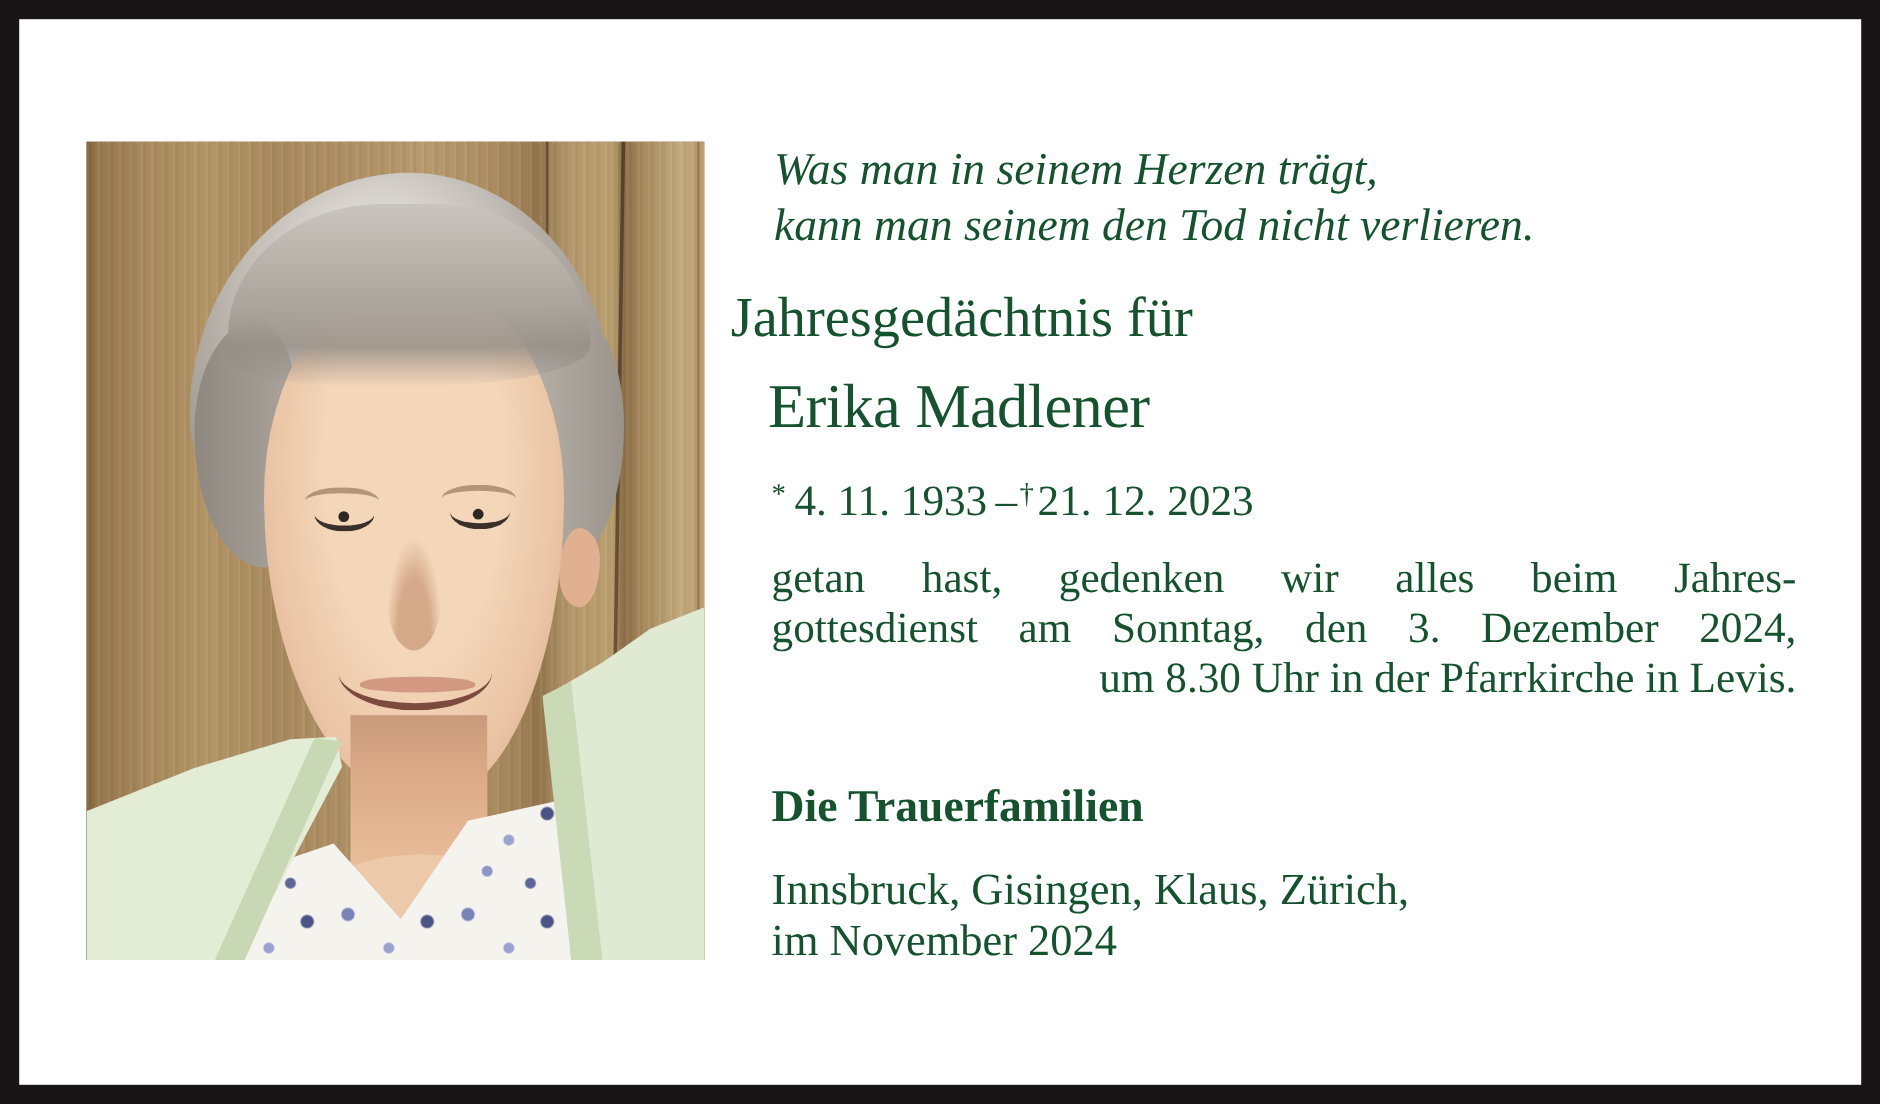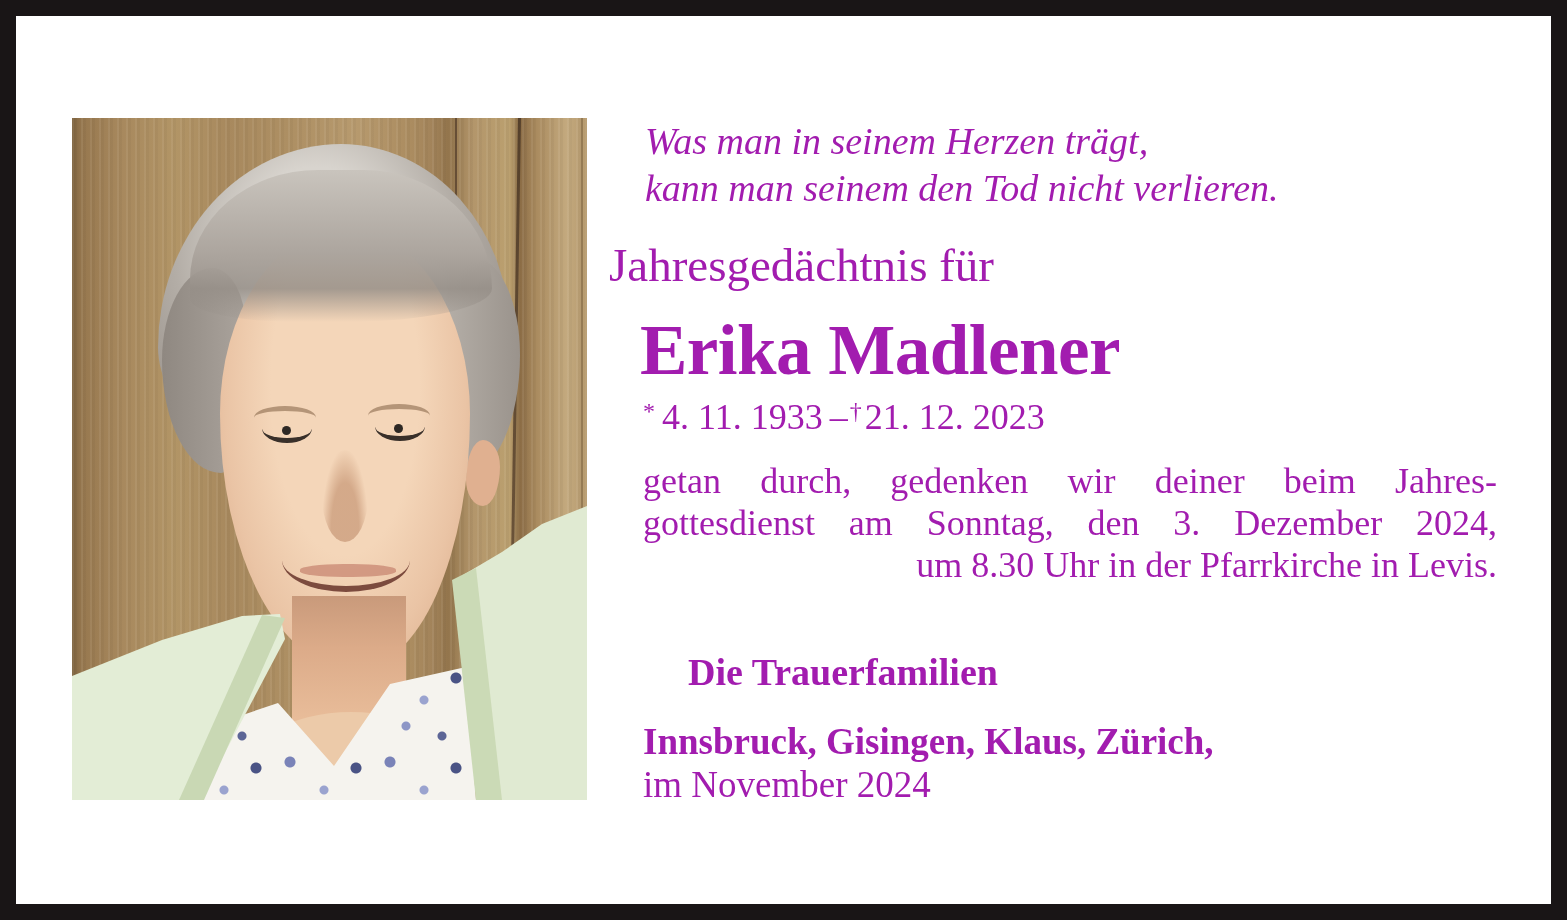--- a/index.html
+++ b/index.html
@@ -1,21 +1,21 @@
 <!DOCTYPE html>
 <html><head>
 <meta charset="utf-8">
 <style>
   html,body{margin:0;padding:0;background:#ffffff;}
   .stage{
     position:relative;
     width:1567px;height:920px;
     background:#ffffff;
     font-family:"Liberation Serif", serif;
-    color:#a21caf;
+    color:#14532d;
     overflow:hidden;
   }
   
   .frame{
     position:absolute;inset:0;
     border:16px solid #191516;
     box-sizing:border-box;
     pointer-events:none;
     z-index:50;
   }
@@ -92,34 +92,34 @@
   .cardigan-right{inset:0;background:#e0ead2;
     clip-path:polygon(386px 460px, 430px 434px, 470px 406px, 515px 388px, 515px 682px, 406px 682px);}
   .cardigan-right-rib{inset:0;background:#cbdab6;
     clip-path:polygon(380px 462px, 404px 450px, 430px 682px, 404px 682px);}
 
   
   .textcol *{position:absolute;white-space:nowrap;}
   .quote{left:645px;top:118px;font-style:italic;font-size:38px;line-height:47px;}
   .quote span{position:static;display:block;}
   .heading{left:609px;top:238px;font-size:47px;}
-  .name{left:640px;top:310px;font-size:71px;letter-spacing:-0.5px;font-weight:bold;}
+  .name{left:640px;top:310px;font-size:52px;letter-spacing:-0.5px;}
   .dates{left:643px;top:396px;font-size:36px;font-weight:400;}
   .dates span{position:static;display:inline-block;}
   .sym{font-size:24px;transform:translateY(-10px);}
   .star{margin-right:7px;}
   .dash{margin:0 2px 0 7px;}
   .dagger{margin-right:3px;}
   .bodytext{left:643px;top:460px;width:854px;font-size:36px;line-height:42px;}
   .bodytext div{position:static;white-space:normal;}
   .jline{text-align:justify;text-align-last:justify;}
   .jlast{text-align:right;}
-  .closing{left:643px;top:650px;font-size:38px;font-weight:700;margin-left:45px;}
+  .closing{left:643px;top:650px;font-size:38px;font-weight:700;}
   .families{left:643px;top:720px;font-size:37px;line-height:43px;}
-  .families .bold{position:static;display:block;font-weight:700;}
+  .families .bold{position:static;display:block;font-weight:400;}
   .families .reg{position:static;display:block;font-weight:400;}
 </style>
 </head>
 <body>
 
 <div class="stage">
 
   <div class="photo">
     <div class="wood"></div>
     <div class="seam-a"></div>
@@ -158,21 +158,21 @@
 
     <div class="heading">Jahresgedächtnis für</div>
 
     <div class="name">Erika Madlener</div>
 
     <div class="dates">
       <span class="sym star">*</span><span>4. 11. 1933</span><span class="dash">–</span><span class="sym dagger">†</span><span>21. 12. 2023</span>
     </div>
 
     <div class="bodytext">
-      <div class="jline">getan durch, gedenken wir deiner beim Jahres-</div>
+      <div class="jline">getan hast, gedenken wir alles beim Jahres-</div>
       <div class="jline">gottesdienst am Sonntag, den 3. Dezember 2024,</div>
       <div class="jlast">um 8.30 Uhr in der Pfarrkirche in Levis.</div>
     </div>
 
     <div class="closing">Die Trauerfamilien</div>
 
     <div class="families">
       <span class="bold">Innsbruck, Gisingen, Klaus, Zürich,</span>
       <span class="reg">im November 2024</span>
     </div>

